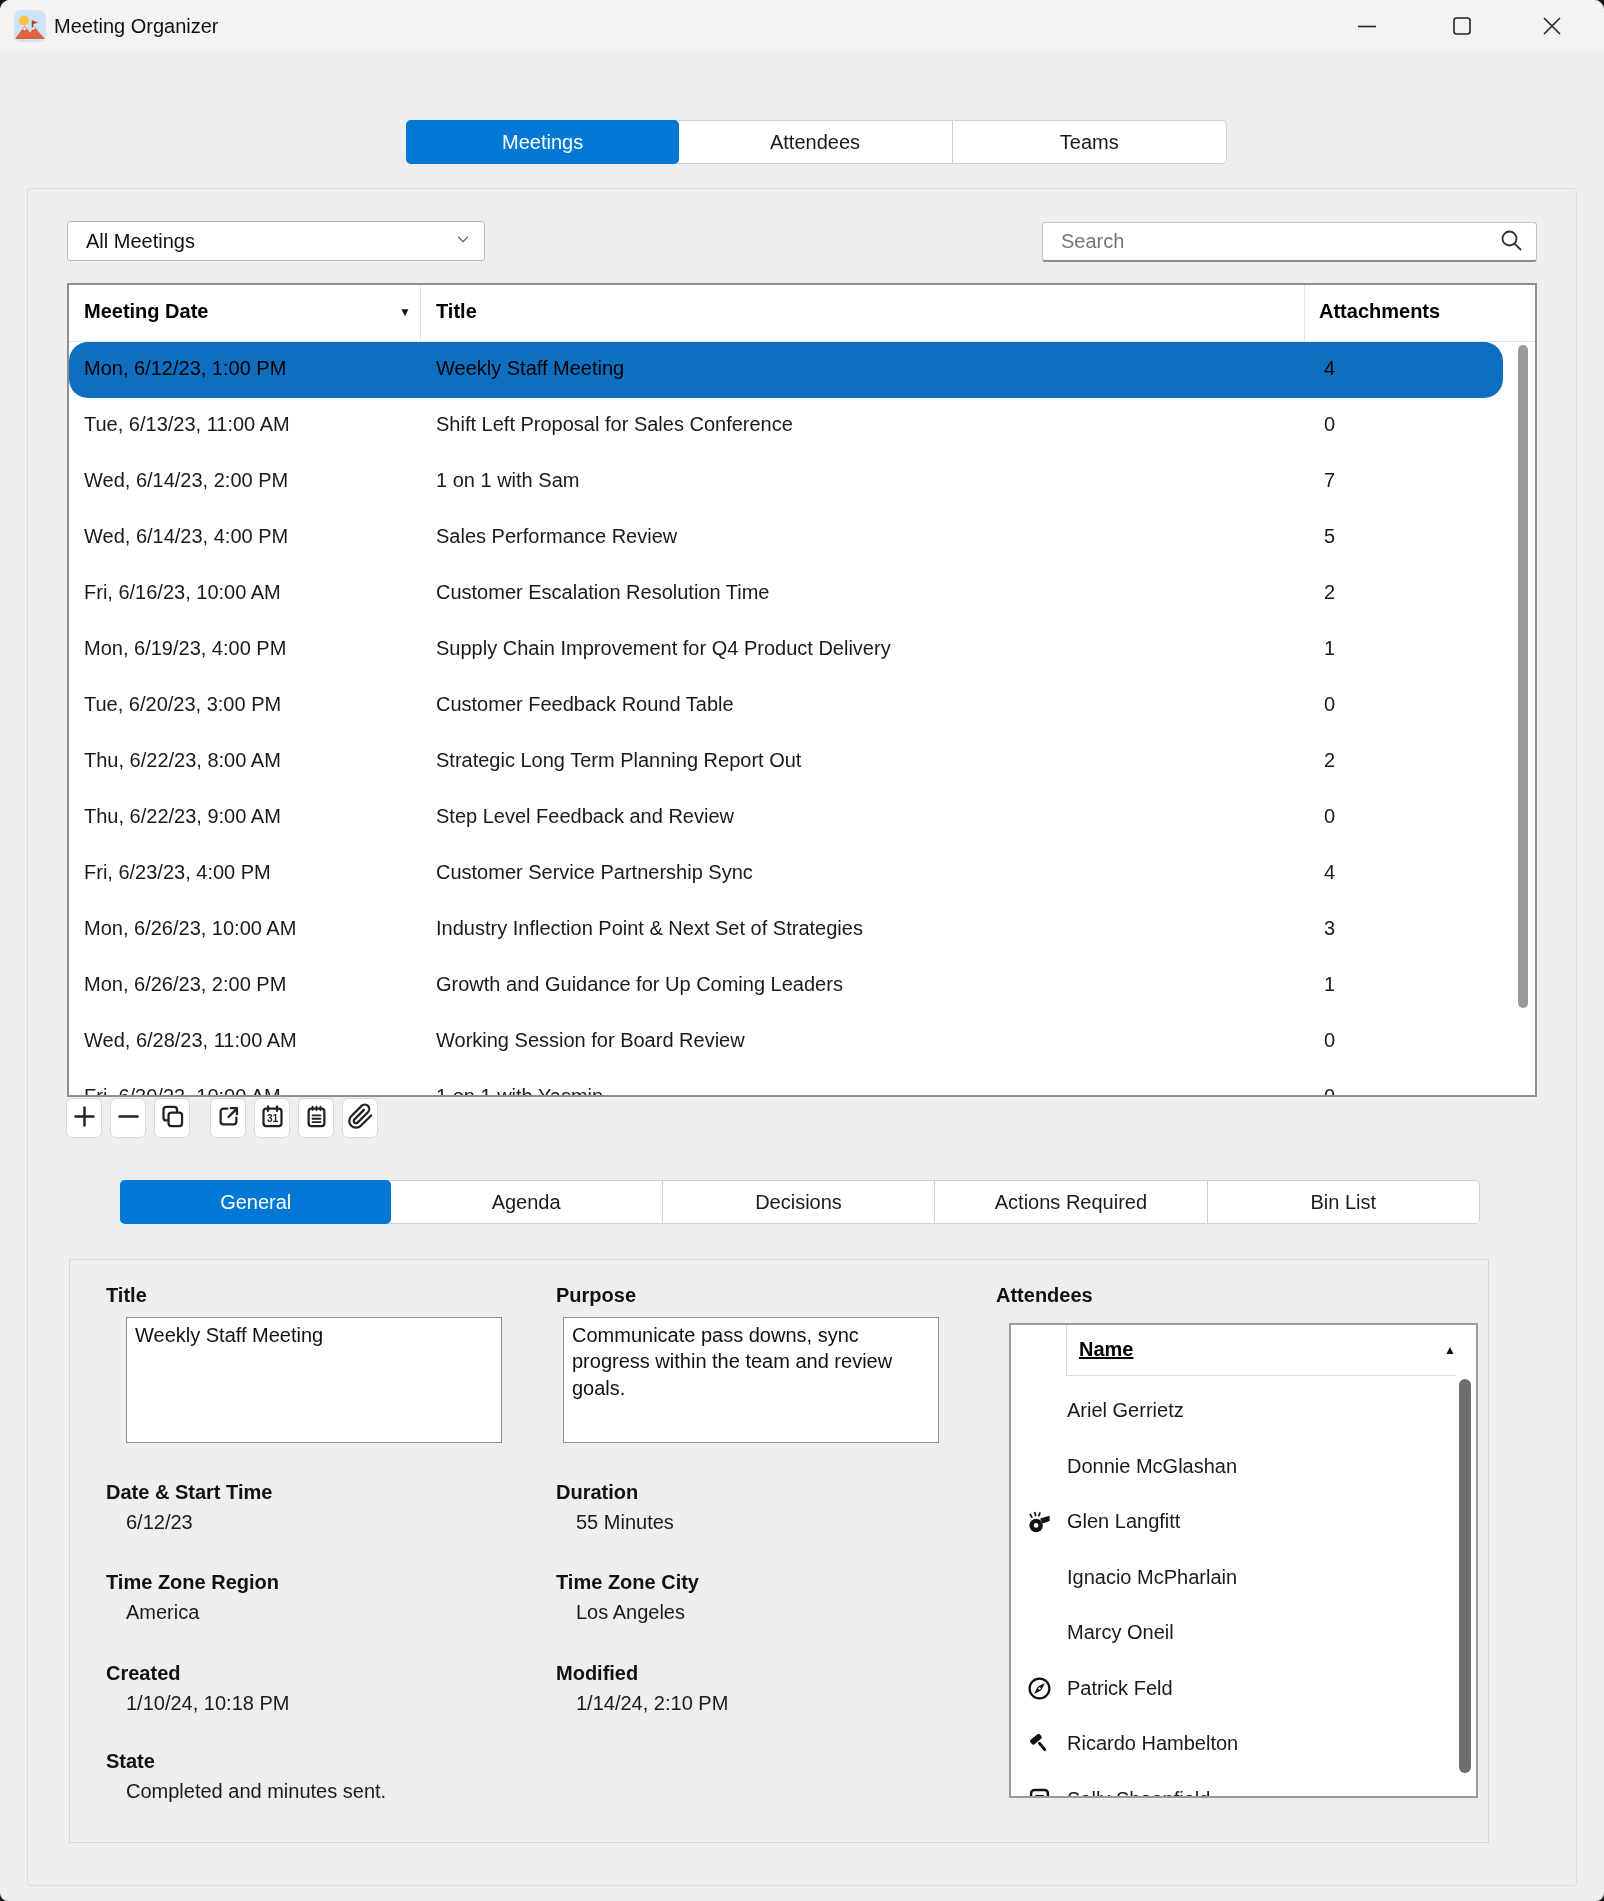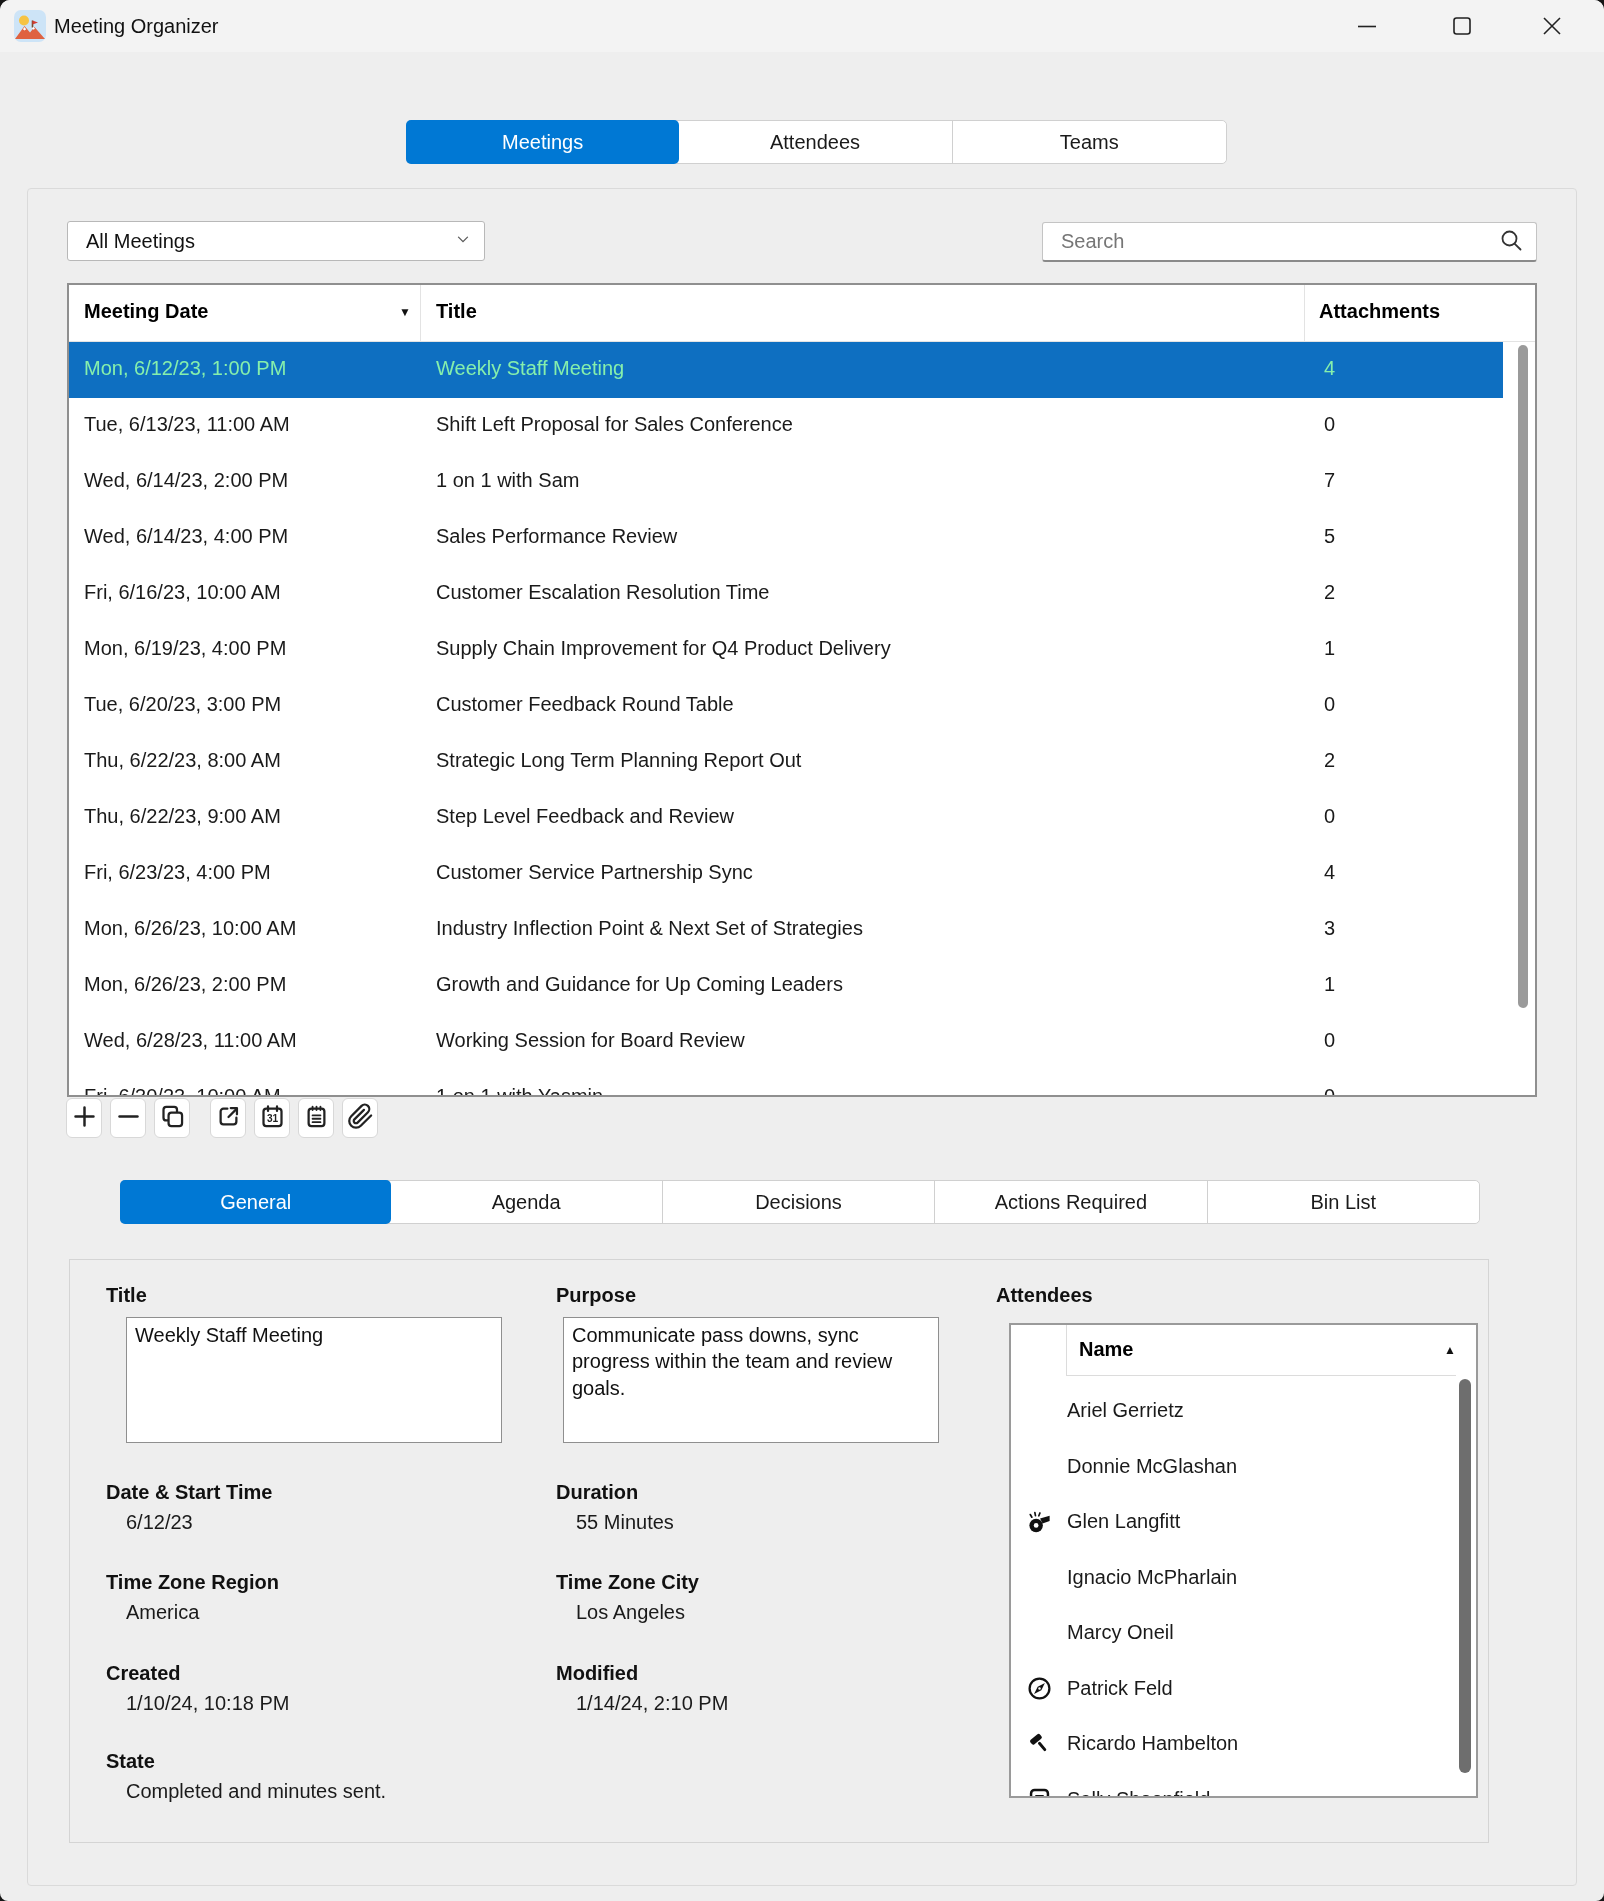--- a/index.html
+++ b/index.html
@@ -33,37 +33,37 @@
   .thead{position:absolute;left:0;top:0;width:100%;height:57px;background:#fff;border-bottom:1px solid #e3e3e3;font-weight:bold;font-size:20px;color:#000;}
   .th-date{position:absolute;left:15px;top:15px;}
   .th-title{position:absolute;left:367px;top:15px;}
   .th-att{position:absolute;left:1250px;top:15px;}
   .th-sep1{position:absolute;left:351px;top:0;width:1px;height:56px;background:#e3e3e3;}
   .th-sep2{position:absolute;left:1235px;top:0;width:1px;height:56px;background:#e3e3e3;}
   .sort-desc{position:absolute;left:330px;top:20px;font-size:12px;color:#111;}
   .sort-desc::after{content:"▼";}
   .trows{position:absolute;left:0;top:57px;width:1434px;height:753px;overflow:hidden;}
   .trow{position:relative;height:56px;font-size:20px;color:#1a1a1a;background:#fff;}
-  .trow.selected{background:#0e6fc1;color:#86efac;}
+  .trow.selected{background:#0e6fc1;color:#000000;border-radius:19px;}
   .td-date{position:absolute;left:15px;top:15px;white-space:nowrap;}
   .td-title{position:absolute;left:367px;top:15px;white-space:nowrap;}
   .td-att{position:absolute;left:1255px;top:15px;}
   .tgutter{position:absolute;right:0;top:57px;width:32px;height:753px;background:#fff;}
   .vthumb{position:absolute;left:1449px;top:60px;width:10px;height:663px;background:#9a9a9a;border-radius:5px;}
   
   .toolbtn{position:absolute;top:1098px;width:36px;height:40px;background:#fff;border:1px solid #d8d8d8;border-radius:6px;display:flex;align-items:center;justify-content:center;padding:0;}
   .toolbtn svg{width:27px;height:27px;}
   
   .detail-panel{position:absolute;left:69px;top:1259px;width:1420px;height:584px;border:1px solid #d4d4d4;background:#eeeeee;}
   .f-label{position:absolute;font-weight:bold;font-size:20px;color:#111;white-space:nowrap;}
   .f-value{position:absolute;font-size:20px;color:#1a1a1a;white-space:nowrap;}
   .d-textarea{position:absolute;width:376px;height:126px;background:#fff;border:1px solid #8f8f8f;font-size:20px;font-family:"Liberation Sans",sans-serif;color:#111;padding:4px 8px;resize:none;outline:none;line-height:1.32;overflow:hidden;}
   
   .attbox{position:absolute;left:939px;top:63px;width:469px;height:475px;background:#fff;border:2px solid #9a9a9a;}
-  .att-header{position:absolute;left:68px;top:13px;font-weight:bold;font-size:20px;color:#000;}
+  .att-header{position:absolute;left:68px;top:13px;font-weight:bold;font-size:20px;color:#000;text-decoration:underline;}
   .att-sort{position:absolute;left:433px;top:18px;font-size:12px;color:#111;}
   .att-sort::after{content:"▲";}
   .att-vsep{position:absolute;left:55px;top:0;width:1px;height:50px;background:#dcdcdc;}
   .att-hsep{position:absolute;left:55px;top:50px;width:390px;height:1px;background:#dcdcdc;}
   .arows{position:absolute;left:0;top:58px;width:445px;height:413px;overflow:hidden;}
   .arow{height:55.5px;display:flex;align-items:center;}
   .arow .aicon{width:56px;display:flex;align-items:center;justify-content:center;}
   .arow .aicon svg{width:27px;height:27px;}
   .arow .aname{font-size:20px;color:#1a1a1a;}
   .athumb{position:absolute;left:448px;top:54px;width:12px;height:394px;background:#6e6e6e;border-radius:6px;}

